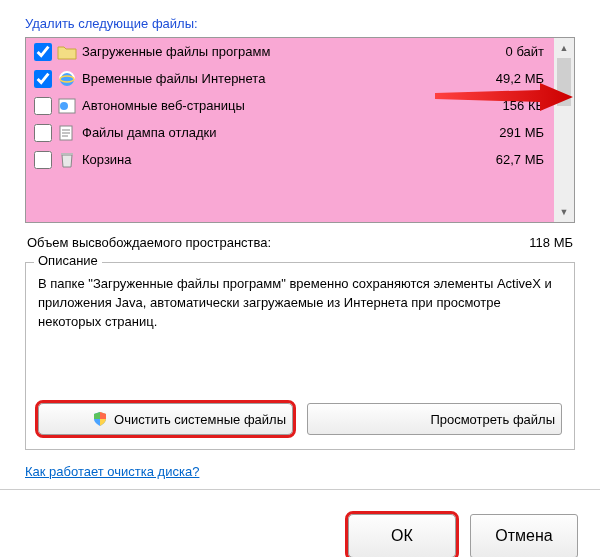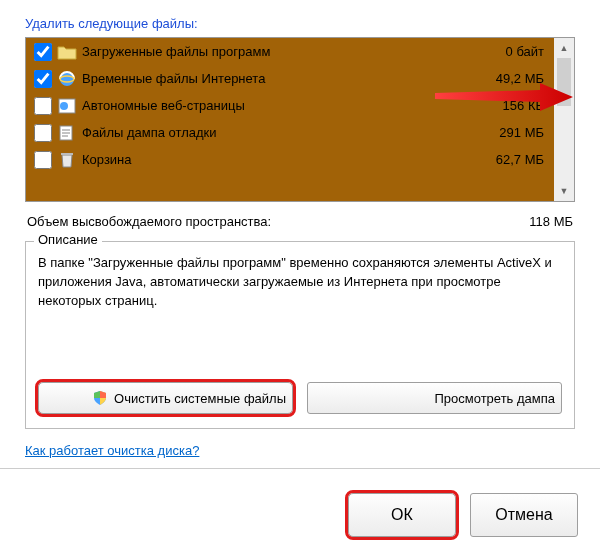--- a/index.html
+++ b/index.html
@@ -14,23 +14,23 @@
   }
   .dialog {
     padding: 10px 25px 0 25px;
   }
   .section-label {
     color: #1d4ed8;
     margin: 6px 0 6px 0;
   }
   .file-list-frame {
     border: 1px solid #999;
-    height: 165px;
+    height: 186px;
     position: relative;
-    background: #a16207;
+    background: #f9a8d4;
     display: flex;
   }
   .file-list {
     flex: 1;
     overflow: hidden;
   }
   .row {
     display: flex;
     align-items: center;
     height: 27px;
@@ -249,21 +249,21 @@
           <svg width="16" height="16" viewBox="0 0 16 16">
             <path d="M8 1 L14 3 V8 C14 12 8 15 8 15 C8 15 2 12 2 8 V3 Z" fill="#4aa3ff"></path>
             <path d="M8 1 L14 3 V8 C14 12 8 15 8 15 Z" fill="#ffd24a"></path>
             <path d="M8 1 L2 3 V8 L8 8 Z" fill="#5cc25c"></path>
             <path d="M8 8 L14 8 V3 L8 1 Z" fill="#ff6a4a"></path>
           </svg>
         </span>
         <span>Очистить системные файлы</span>
       </button>
       <button class="btn">
-        <span>Просмотреть дампа</span>
+        <span>Просмотреть файлы</span>
       </button>
     </div>
   </div>
 
   <a class="link">Как работает очистка диска?</a>
 </div>
 
 <div class="bottom-sep"></div>
 <div class="bottom-bar">
   <button class="btn-bottom highlight">ОК</button>

